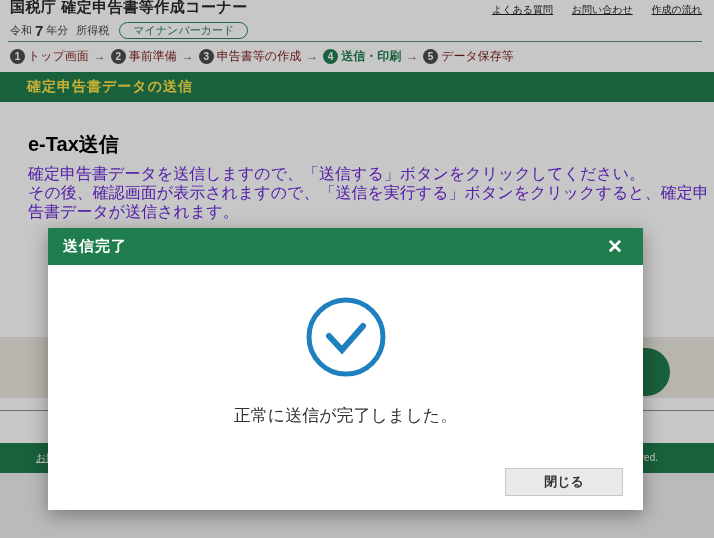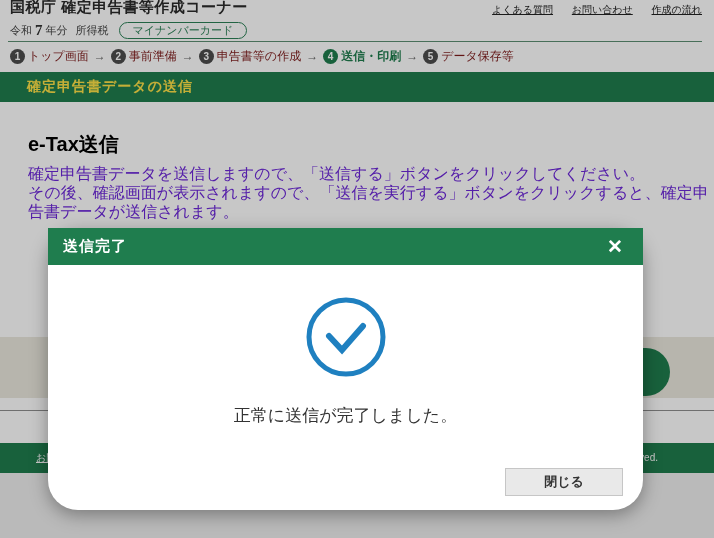--- a/index.html
+++ b/index.html
@@ -9,21 +9,21 @@
     position:relative; width:714px; height:538px; overflow:hidden;
     background:#efefef; margin:0 auto;
   }
   
   .page { position:absolute; left:0; top:0; width:714px; height:443px; background:#ffffff;padding-left:24px; }
 
   .app-title { position:absolute; left:10px; top:-2px; font-size:15px; font-weight:bold; color:#2b2b2b; letter-spacing:0.5px; }
   .top-links { position:absolute; right:12px; top:3px; font-size:10px; color:#222; }
   .top-links a { color:#222; text-decoration:underline; margin-left:16px; cursor:pointer; }
 
-  .subtitle-row { position:absolute; left:10px; top:21px; height:18px; display:flex; align-items:center; font-size:11px; color:#444;font-family:Liberation Serif, serif; }
+  .subtitle-row { position:absolute; left:10px; top:21px; height:18px; display:flex; align-items:center; font-size:11px; color:#444; }
   .subtitle-row .era { margin-right:3px; }
   .subtitle-row .year-num { font-size:15px; font-weight:bold; color:#333; margin-right:3px; }
   .subtitle-row .year-suffix { margin-right:8px; }
   .subtitle-row .tax-type { margin-right:10px; }
   .badge {
     display:inline-block; border:1.5px solid #2c8157; color:#2c8157; border-radius:10px;
     font-size:11px; line-height:14px; padding:0 13px; height:17px; display:flex; align-items:center;
   }
   .header-rule { position:absolute; left:8px; right:12px; top:41px; border-top:1px solid #5d8f73; }
 
@@ -54,21 +54,21 @@
   .footer-bar { position:absolute; left:0; top:443px; width:714px; height:30px; background:#1f7d4e; }
   .footer-link { position:absolute; left:36px; top:8px; font-size:10px; color:#fff; text-decoration:underline; cursor:pointer; white-space:nowrap; }
   .footer-copy { position:absolute; right:56px; top:9px; font-size:10px; color:#fff; white-space:nowrap; }
 
   
   .overlay { position:absolute; left:0; top:0; width:714px; height:538px; background:rgba(0,0,0,0.22); z-index:10; }
 
   
   .modal {
     position:absolute; left:48px; top:228px; width:595px; height:282px; background:#fff;
-    z-index:20; box-shadow:0 5px 18px rgba(0,0,0,0.35);border-radius:30px;
+    z-index:20; box-shadow:0 5px 18px rgba(0,0,0,0.35);
   }
   .modal-header { position:absolute; left:0; top:0; right:0; height:37px; background:#1f7d4e; display:flex; align-items:center; }
   .modal-title { color:#fff; font-size:15px; font-weight:bold; margin-left:15px; letter-spacing:1px; }
   .modal-close {
     position:absolute; right:12px; top:0; height:37px; width:32px; display:flex; align-items:center; justify-content:center;
     color:#fff; font-size:19px; font-weight:bold; cursor:pointer; background:none; border:none;
   }
   .check-wrap { position:absolute; left:0; right:0; top:68px; display:flex; justify-content:center; }
   .modal-message { position:absolute; left:0; right:0; top:176px; text-align:center; font-size:17px; color:#333; }
   .modal-close-btn {

